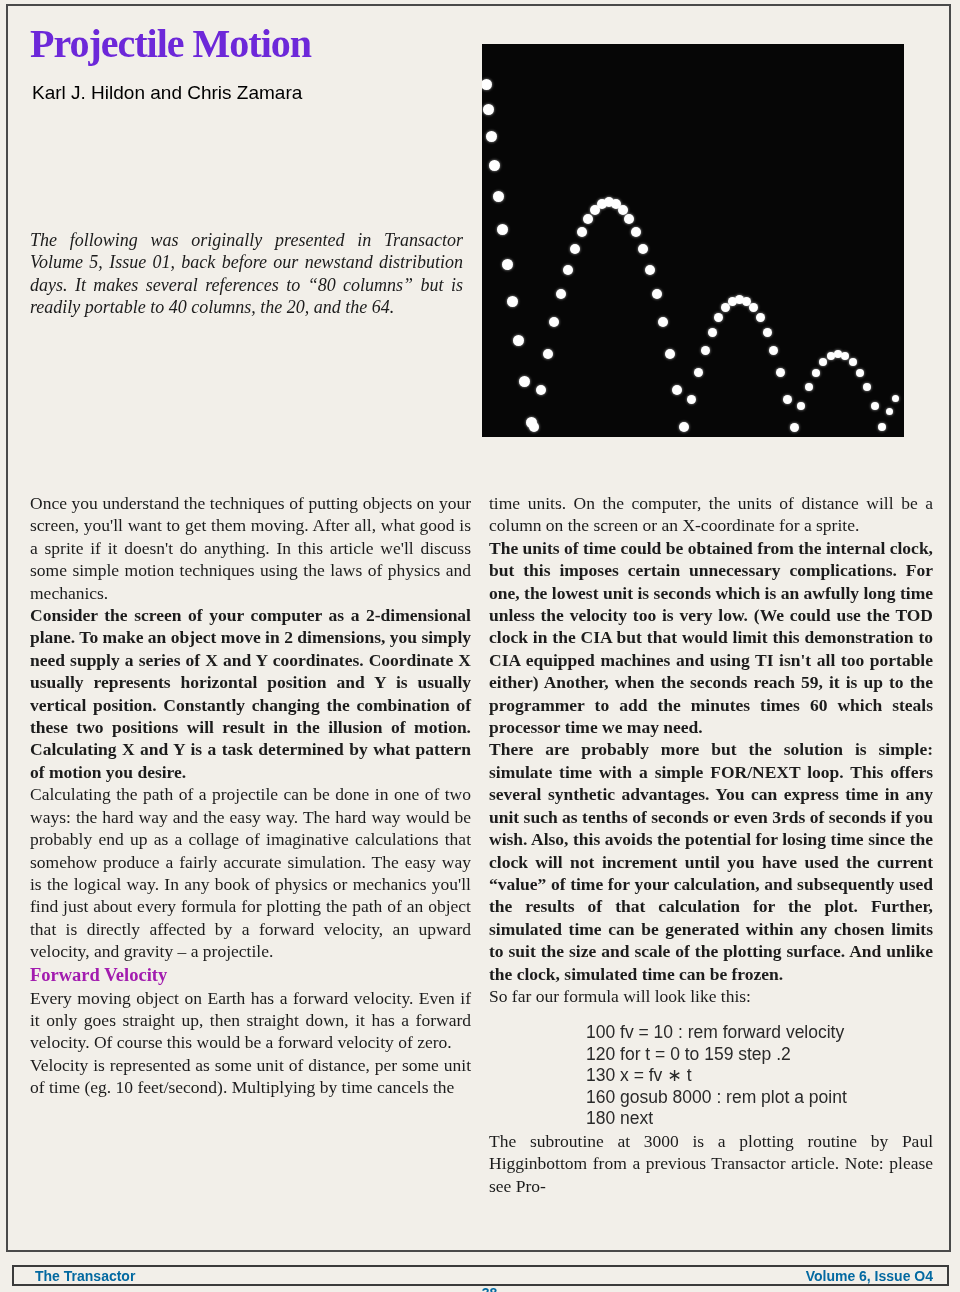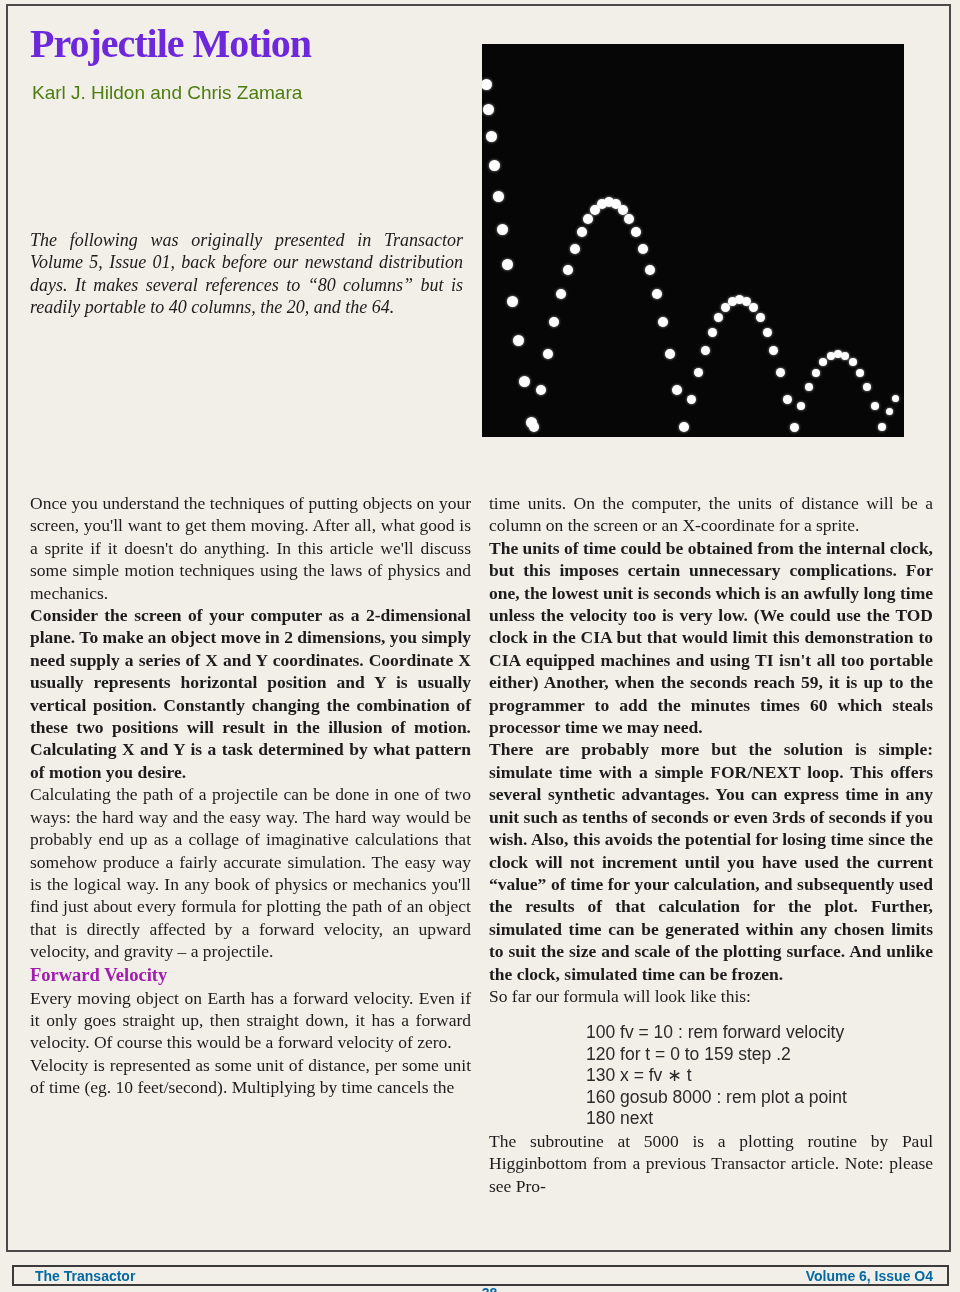--- a/index.html
+++ b/index.html
@@ -14,21 +14,21 @@
   .outer-border{
     position:absolute; left:6px; top:4px; width:945px; height:1248px;
     border:2px solid var(--rule); box-sizing:border-box; pointer-events:none;
   }
   .title{
     position:absolute; left:30px; top:22px; margin:0;
     font:bold 40px/44px "Liberation Serif", serif; letter-spacing:-1px; color:#6d28d9;
   }
   .byline{
     position:absolute; left:32px; top:82px;
-    font:19px/22px "Liberation Sans", sans-serif; color:#4d7c0f;
+    font:19px/22px "Liberation Sans", sans-serif; color:#000000;
   }
   .intro{
     position:absolute; left:30px; top:229px; width:433px;
     font:italic 18px/22.3px "Liberation Serif", serif; text-align:justify;
   }
   .photo{
     position:absolute; left:482px; top:44px; width:422px; height:393px;
     background:var(--photo-bg); overflow:hidden;
   }
   .dot{
@@ -157,21 +157,21 @@
     <p class="mt-b">The units of time could be obtained from the internal clock, but this imposes certain unnecessary complications. For one, the lowest unit is seconds which is an awfully long time unless the velocity too is very low. (We could use the TOD clock in the CIA but that would limit this demonstration to CIA equipped machines and using TI isn't all too portable either) Another, when the seconds reach 59, it is up to the programmer to add the minutes times 60 which steals processor time we may need.</p>
     <p class="mt-b">There are probably more but the solution is simple: simulate time with a simple FOR/NEXT loop. This offers several synthetic advantages. You can express time in any unit such as tenths of seconds or even 3rds of seconds if you wish. Also, this avoids the potential for losing time since the clock will not increment until you have used the current “value” of time for your calculation, and subsequently used the results of that calculation for the plot. Further, simulated time can be generated within any chosen limits to suit the size and scale of the plotting surface. And unlike the clock, simulated time can be frozen.</p>
     <p class="lead-in">So far our formula will look like this:</p>
     <div class="code">
       <div>100 fv = 10 : rem forward velocity</div>
       <div>120 for t = 0 to 159 step .2</div>
       <div>130 x  =  fv ∗ t</div>
       <div>160 gosub 8000 : rem plot a point</div>
       <div>180 next</div>
     </div>
-    <p class="p-last">The subroutine at 5000 is a plotting routine by Paul Higginbottom from a previous Transactor article. Note: please see Pro-</p>
+    <p class="p-last">The subroutine at 3000 is a plotting routine by Paul Higginbottom from a previous Transactor article. Note: please see Pro-</p>
   </div>
 
   <div class="footer">
     <span class="footer-left">The Transactor</span>
     <span class="footer-center">38</span>
     <span class="footer-right">Volume 6, Issue O4</span>
   </div>
 </div>
 
 </body></html>

